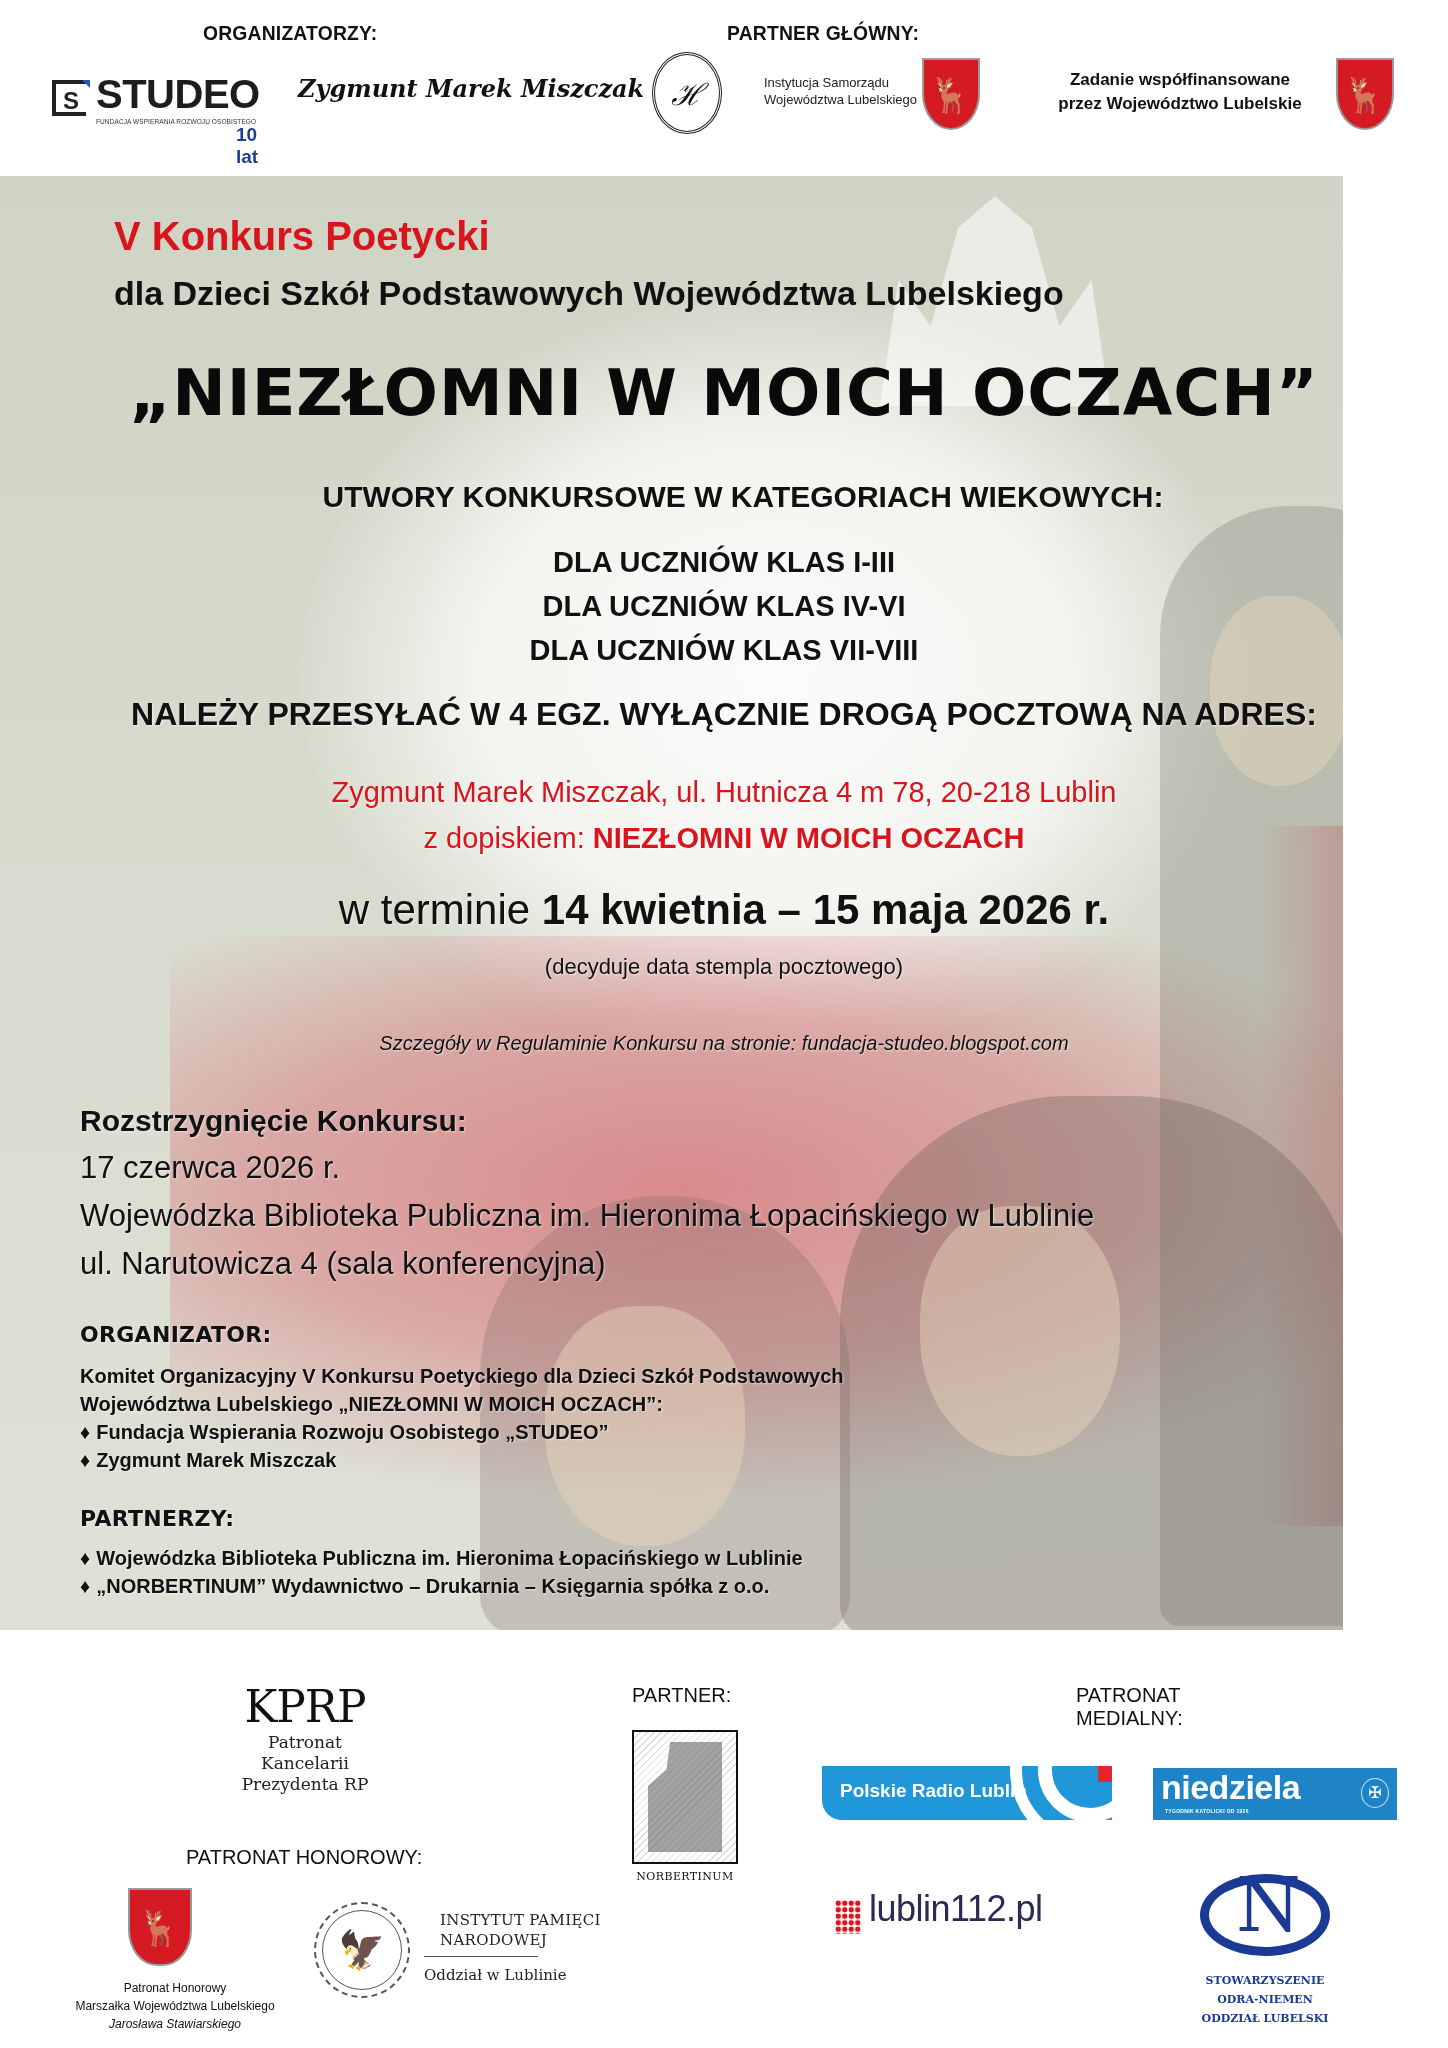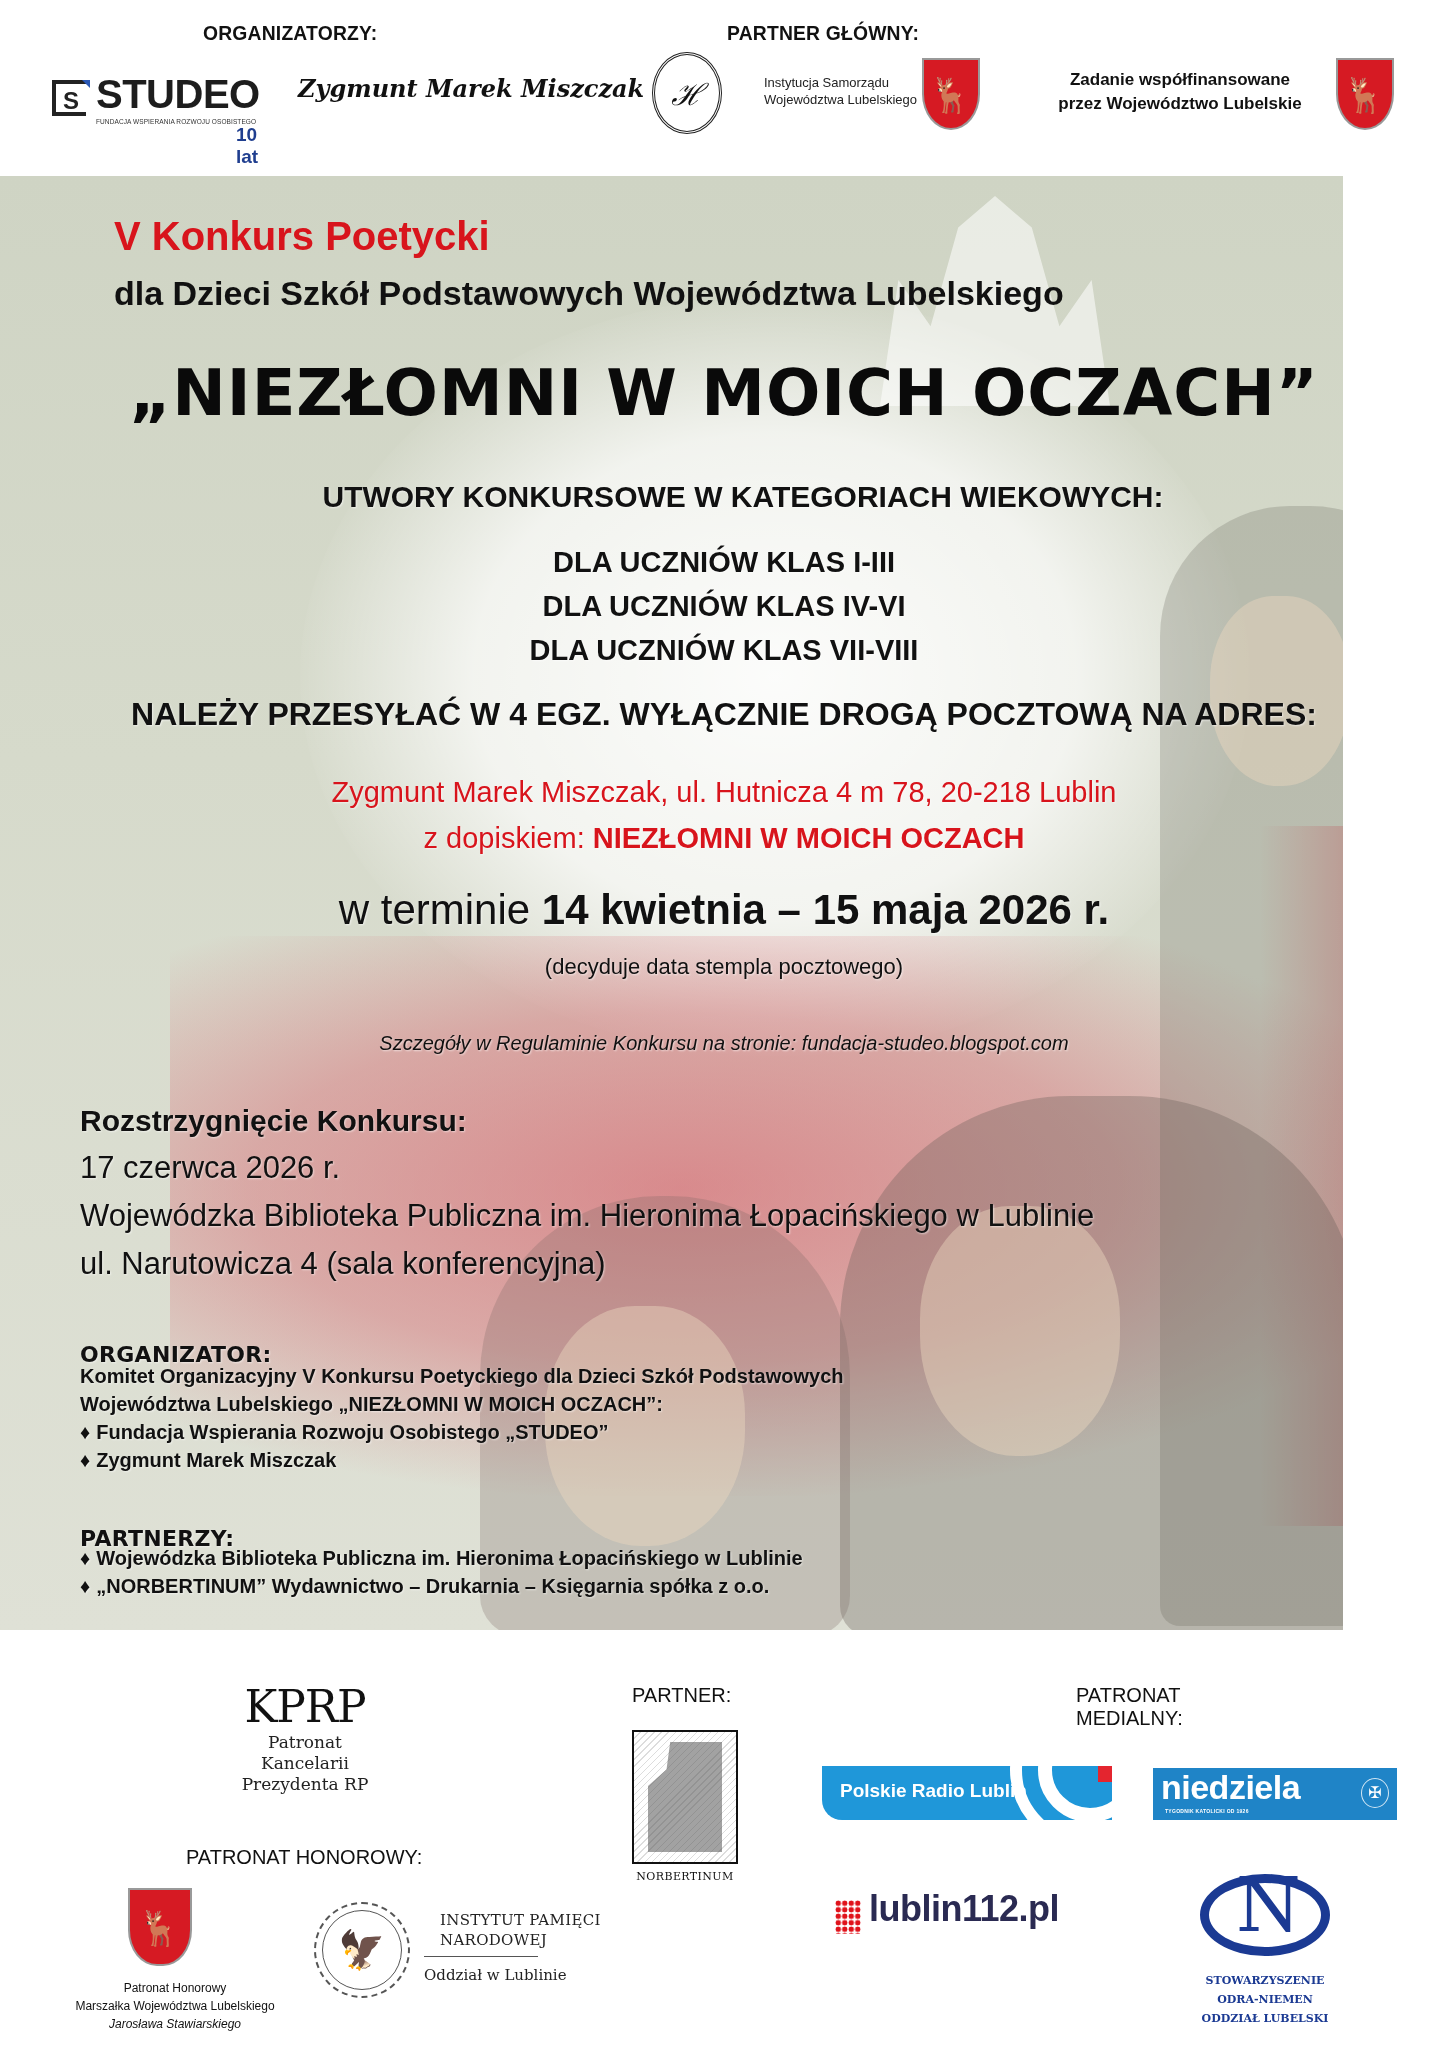--- a/index.html
+++ b/index.html
@@ -61,21 +61,21 @@
     .addr-2 { top: 646px; font-size: 29px; font-weight: normal; color: #d8141c; }
     .addr-2 b { font-weight: bold; }
     .deadline { top: 710px; font-size: 42px; font-weight: normal; }
     .deadline b { font-weight: bold; }
     .postmark { top: 778px; font-size: 22px; font-weight: normal; }
     .details { top: 856px; font-size: 20px; font-style: italic; font-weight: normal; }
 
     .left-block { position: absolute; left: 80px; color: #111; text-shadow: 1px 1px 2px rgba(255,255,255,0.55); }
     .res-head { top: 928px; font-weight: bold; font-size: 30px; }
     .res-line { font-size: 31px; }
-    .sec-head { font-family: "DejaVu Sans", sans-serif; font-weight: bold; font-size: 22px; letter-spacing: 0.3px; margin-top: 20px; }
+    .sec-head { font-family: "DejaVu Sans", sans-serif; font-weight: bold; font-size: 22px; letter-spacing: 0.3px; }
     .sec-line { font-size: 20px; font-weight: bold; line-height: 28px; }
     .bullet { margin-right: 6px; }
 
     
     .bottom { position: absolute; left: 0; top: 1666px; width: 1158px; height: 418px; background: #fff; border-radius: 11px; }
     .b-label { position: absolute; font-weight: normal; font-size: 20px; color: #111; }
     .kprp { position: absolute; left: 230px; top: 16px; width: 150px; text-align: center; font-family: "DejaVu Serif", serif; }
     .kprp-mark { font-size: 44px; letter-spacing: -1px; color: #111; line-height: 50px; }
     .kprp-text { font-size: 17px; line-height: 21px; color: #222; }
     .norb { position: absolute; left: 632px; top: 64px; width: 106px; height: 134px; border: 2px solid #111; background:
@@ -100,21 +100,21 @@
     .honor-text i { font-style: italic; }
     .ipn-seal { position: absolute; left: 314px; top: 236px; width: 96px; height: 96px; border-radius: 50%; border: 2px dashed #555; }
     .ipn-seal::before { content: ""; position: absolute; left: 6px; top: 6px; right: 6px; bottom: 6px; border-radius: 50%; border: 1px solid #555; }
     .ipn-eagle { position: absolute; left: 50%; top: 50%; transform: translate(-50%,-50%); font-size: 38px; color: #666; }
     .ipn-name { position: absolute; left: 424px; top: 244px; font-family: "DejaVu Serif", serif; font-size: 15px; line-height: 20px; color: #222; letter-spacing: 0.3px; margin-left: 16px; }
     .ipn-rule { position: absolute; left: 424px; top: 290px; width: 114px; height: 1px; background: #555; }
     .ipn-branch { position: absolute; left: 424px; top: 300px; font-family: "DejaVu Serif", serif; font-size: 15px; color: #222; }
     .l112 { position: absolute; left: 835px; top: 230px; height: 44px; }
     .l112-dots { position: absolute; left: 0; top: 4px; width: 26px; height: 34px;
       background-image: radial-gradient(circle, #e0131b 2.5px, transparent 3px); background-size: 6.5px 6.5px; }
-    .l112-text { position: absolute; left: 34px; top: -8px; font-weight: bold; font-size: 36px; color: #2a2a52; letter-spacing: -0.5px; white-space: nowrap; text-align: center; }
+    .l112-text { position: absolute; left: 34px; top: -8px; font-weight: normal; font-size: 36px; color: #2a2a52; letter-spacing: -0.5px; white-space: nowrap; text-align: center; }
     .odra { position: absolute; left: 1200px; top: 208px; width: 130px; height: 82px; border: 9px solid #1b3a93; border-radius: 50%; }
     .odra-n { position: absolute; left: 1236px; top: 202px; font-family: "DejaVu Serif", serif; font-size: 74px; color: #1b3a93; line-height: 1; }
     .odra-text { position: absolute; left: 1170px; top: 305px; width: 190px; text-align: center; font-family: "DejaVu Serif", serif;
       font-weight: bold; font-size: 11px; line-height: 19px; color: #1b3a93; }
   </style>
 </head>
 <body>
 
 <header class="top-bar">
   <div class="top-label" style="left:203px; top:21px;">ORGANIZATORZY:</div>

